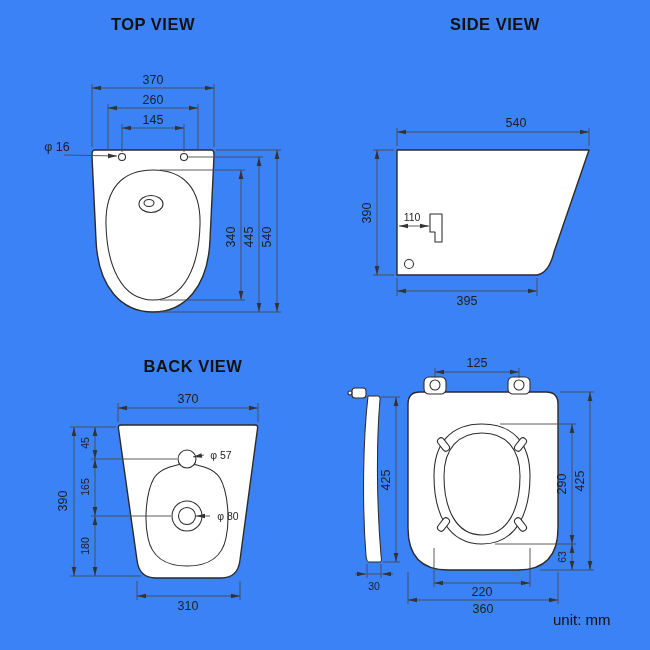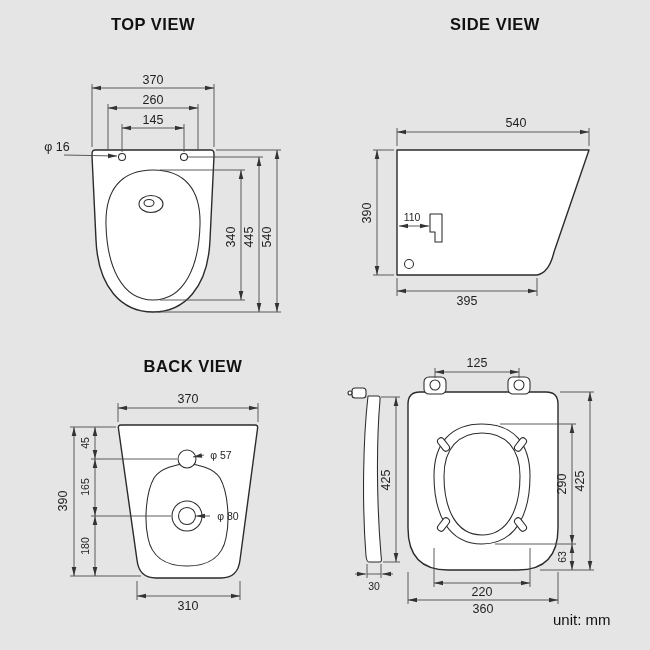--- a/index.html
+++ b/index.html
@@ -1,16 +1,16 @@
 <!DOCTYPE html>
 <html><head>
 <meta charset="utf-8">
 <style>
   html,body{margin:0;padding:0;background:#ffffff;}
-  .page{position:relative;width:650px;height:650px;background:#e5e5e5;overflow:hidden;}
+  .page{position:relative;width:650px;height:650px;background:#3b82f6;overflow:hidden;}
   svg{display:block;}
   .title{font:600 16.5px "Liberation Sans",sans-serif;fill:#111;text-anchor:middle;letter-spacing:.5px;}
   .dtxt{font:12.5px "Liberation Sans",sans-serif;fill:#1f1f1f;text-anchor:middle;}
   .dtxt.small{font-size:10.5px;}
   .unit{font:15px "Liberation Sans",sans-serif;fill:#111;}
   .obj{fill:#fff;stroke:#2b2b2b;stroke-width:1.4;stroke-linejoin:round;stroke-linecap:round;}
   .obj.thin{stroke-width:1.05;}
   .ext line{stroke:#4a4a4a;stroke-width:0.9;}
   .dim line{stroke:#4a4a4a;stroke-width:0.9;}
   marker path{fill:#333;stroke:none;}

